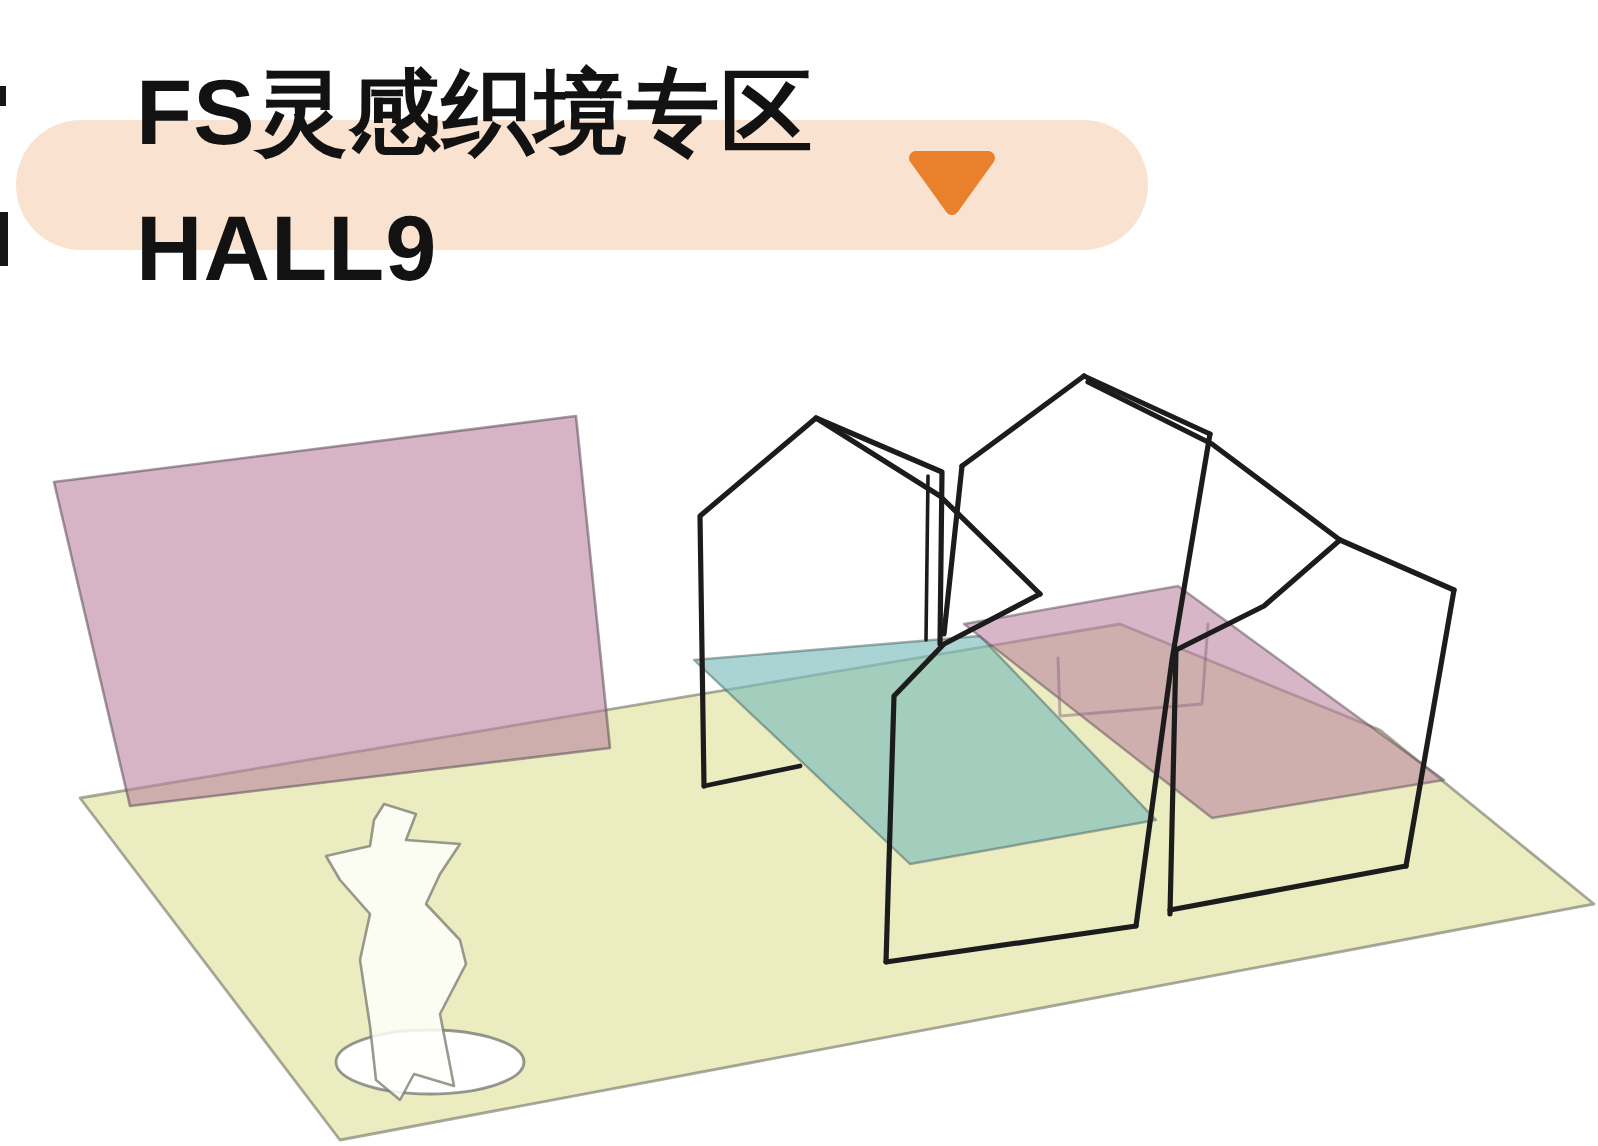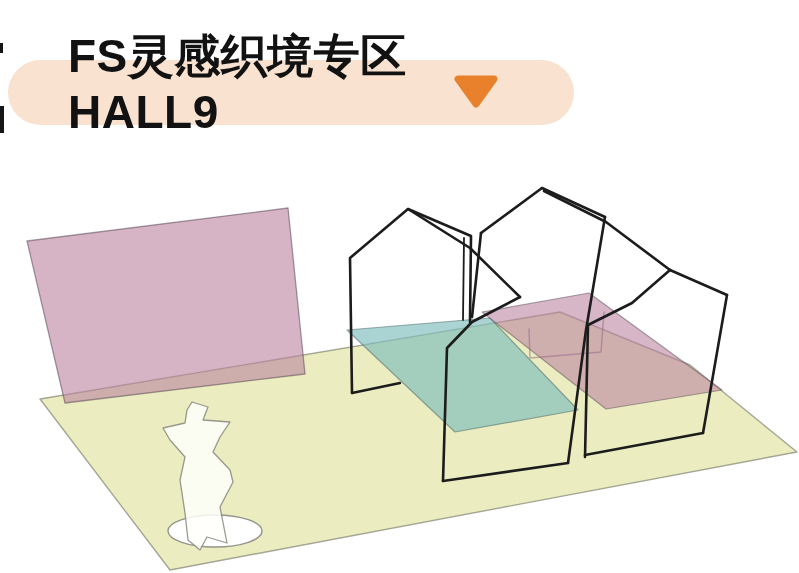--- a/index.html
+++ b/index.html
@@ -15,21 +15,21 @@
   .pill{
     position:absolute;left:8px;top:60px;width:566px;height:65px;
     border-radius:33px;
   }
   .title-line{
     position:absolute;left:38px;
     font-weight:700;font-size:46px;line-height:1.1;
     letter-spacing:0.5px;white-space:nowrap;margin-left:30px;
   }
   .title-line-1{top:31px;}
-  .title-line-2{top:87px;}
+  .title-line-2{top:99px;}
   .triangle-wrap{position:absolute;left:452px;top:73px;width:48px;height:38px;}
 </style>
 </head>
 <body>
 
 <div class="page">
 
   <svg class="scene-svg" width="799" height="573" viewBox="0 0 799 573">
       <polygon points="40,399 560,312 690,365 797,452 170,570" fill="rgba(233,236,188,0.92)" stroke="rgba(100,100,85,0.55)" stroke-width="1.4" stroke-linejoin="round" stroke-linecap="round"></polygon>
       <ellipse cx="215" cy="531" rx="47" ry="16" fill="#FFFFFF" stroke="rgba(85,85,85,0.6)" stroke-width="1.4" stroke-linejoin="round" stroke-linecap="round"></ellipse>

